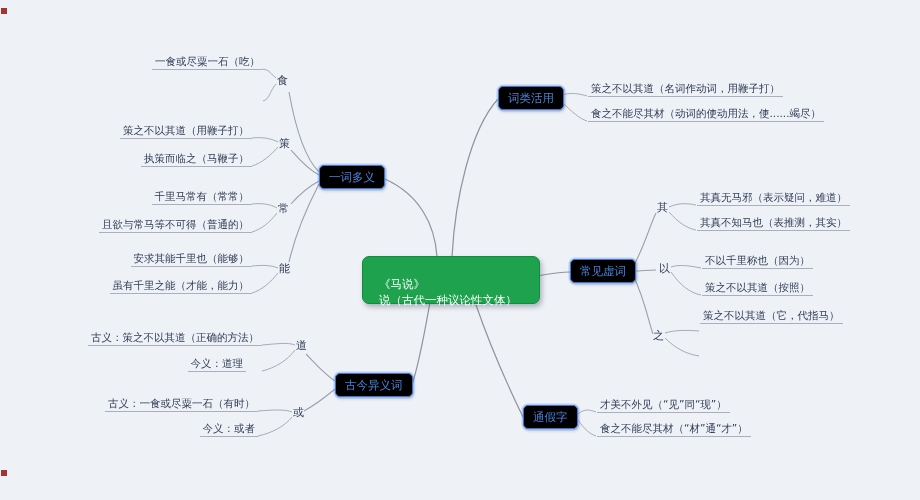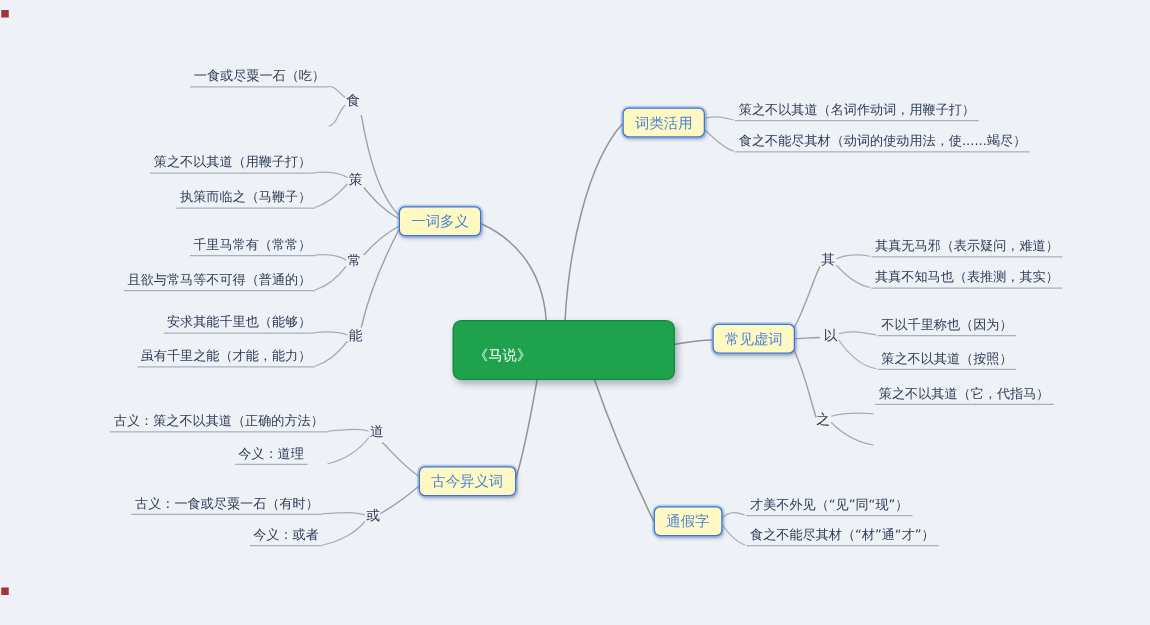--- a/index.html
+++ b/index.html
@@ -12,21 +12,21 @@
   .stage{position:absolute;inset:0;width:920px;height:500px}
   svg.links{position:absolute;left:0;top:0;pointer-events:none}
   .center{
     position:absolute;left:362px;top:256px;width:178px;height:48px;
     background:#1fa24e;border:1px solid #0f8c3e;border-radius:7px;
     color:#fff;padding:19px 0 0 16px;
     box-shadow:2px 3px 5px rgba(50,60,80,.35);
     font-size:11.5px;line-height:16px;white-space:nowrap;
   }
   .topic{
-    position:absolute;background:#fef9c3;border:1px solid #3d74cf;border-radius:5px;
+    position:absolute;background:#000000;border:1px solid #3d74cf;border-radius:5px;
     color:#4a83d8;font-size:11.5px;line-height:14px;padding:4px 9px;
     box-shadow:0 0 0 1.5px rgba(80,130,215,.30),1px 2px 3px rgba(60,80,120,.25);
     white-space:nowrap;
   }
   .char{position:absolute;color:#2e3b55;font-size:11px;line-height:14px;white-space:nowrap}
   .leaf{
     position:absolute;color:#2e3b55;font-size:10.5px;line-height:14px;
     padding:0 3px 1px 3px;border-bottom:1px solid #a9afbb;white-space:nowrap;
   }
   .leaf.ra{text-align:center}
@@ -66,20 +66,21 @@
          M671 267 C680 264 690 266 701 268  M671 272 C680 285 690 293 701 295
          M665 333 C675 330 686 330 699 331  M665 338 C675 348 686 354 699 356
          M578 414 C585 408 590 410 596 412  M578 420 C585 430 590 434 596 436" fill="none" stroke="#a6acb6" stroke-width="1"></path>
   </svg>
 
   <div class="mark" style="left:1px;top:8px"></div>
   <div class="mark" style="left:1px;top:470px"></div>
 
   <div class="center">
     <div>《马说》</div>
+    <div>说（古代一种议论性文体）</div>
   </div>
 
   <div class="topic" style="left:319px;top:165px">一词多义</div>
   <div class="topic" style="left:335px;top:373px">古今异义词</div>
   <div class="topic" style="left:498px;top:86px">词类活用</div>
   <div class="topic" style="left:570px;top:259px">常见虚词</div>
   <div class="topic" style="left:523px;top:405px">通假字</div>
 
   <div class="char" style="left:277px;top:74px">食</div>
   <div class="char" style="left:279px;top:137px">策</div>

